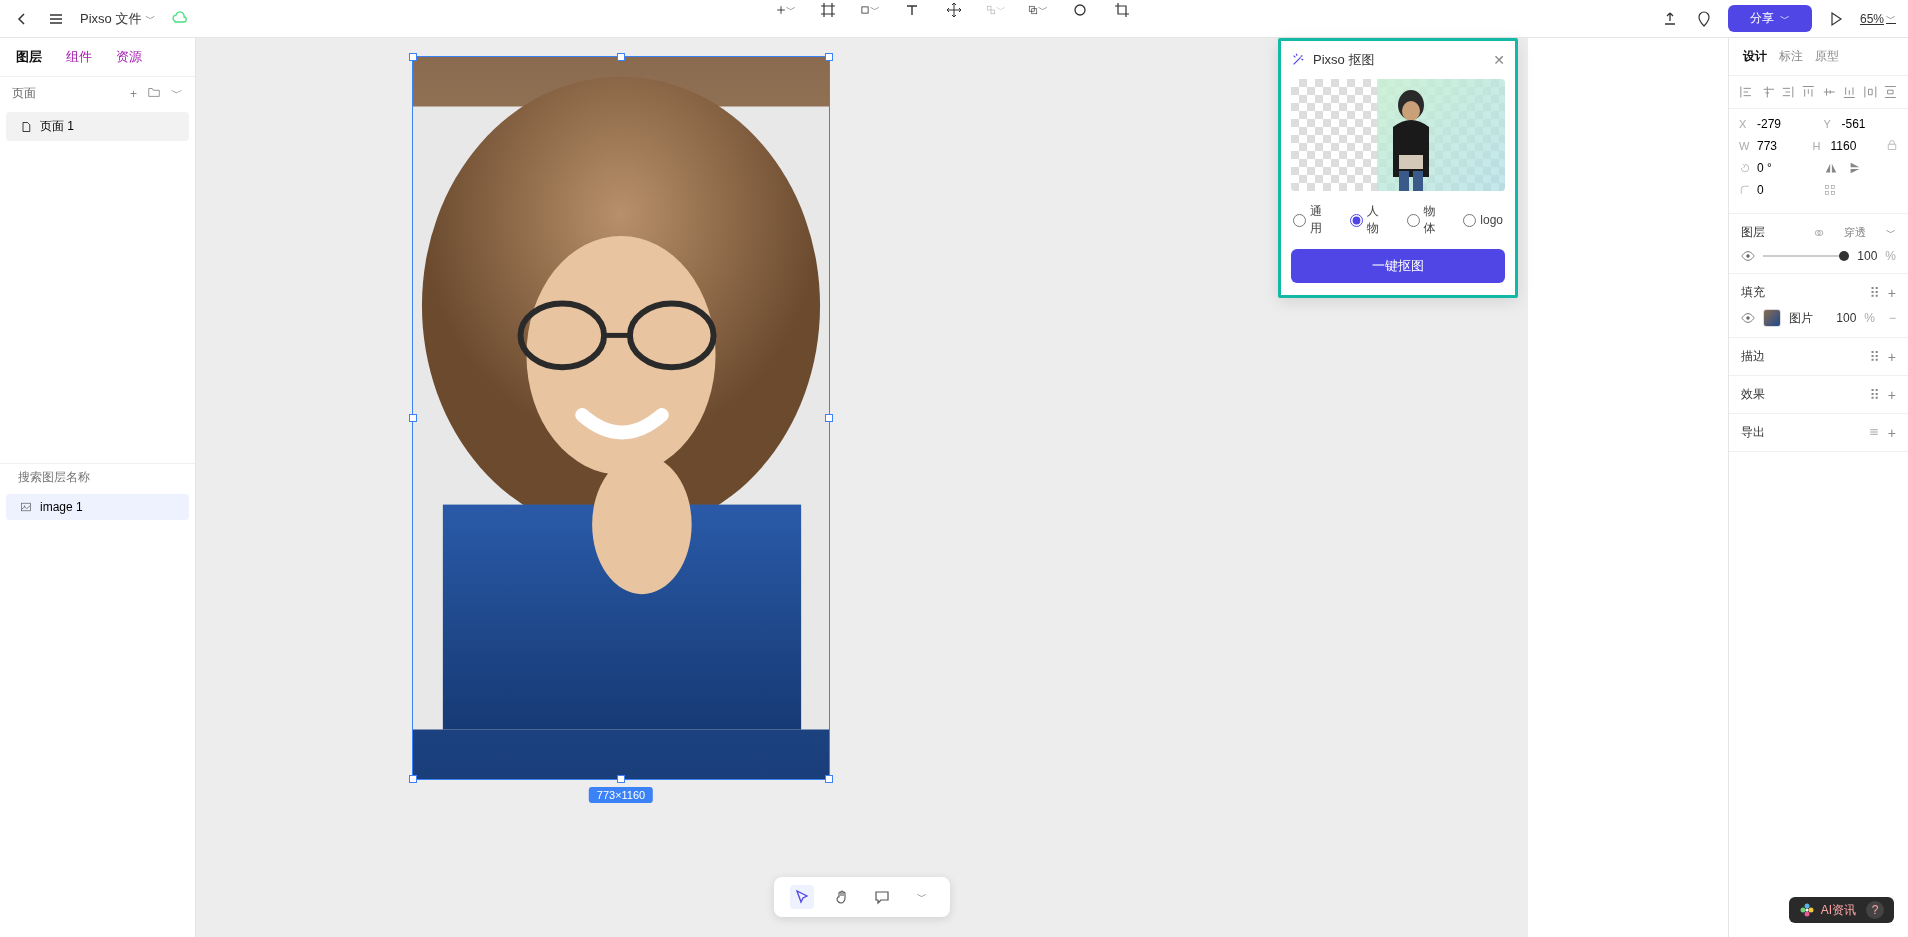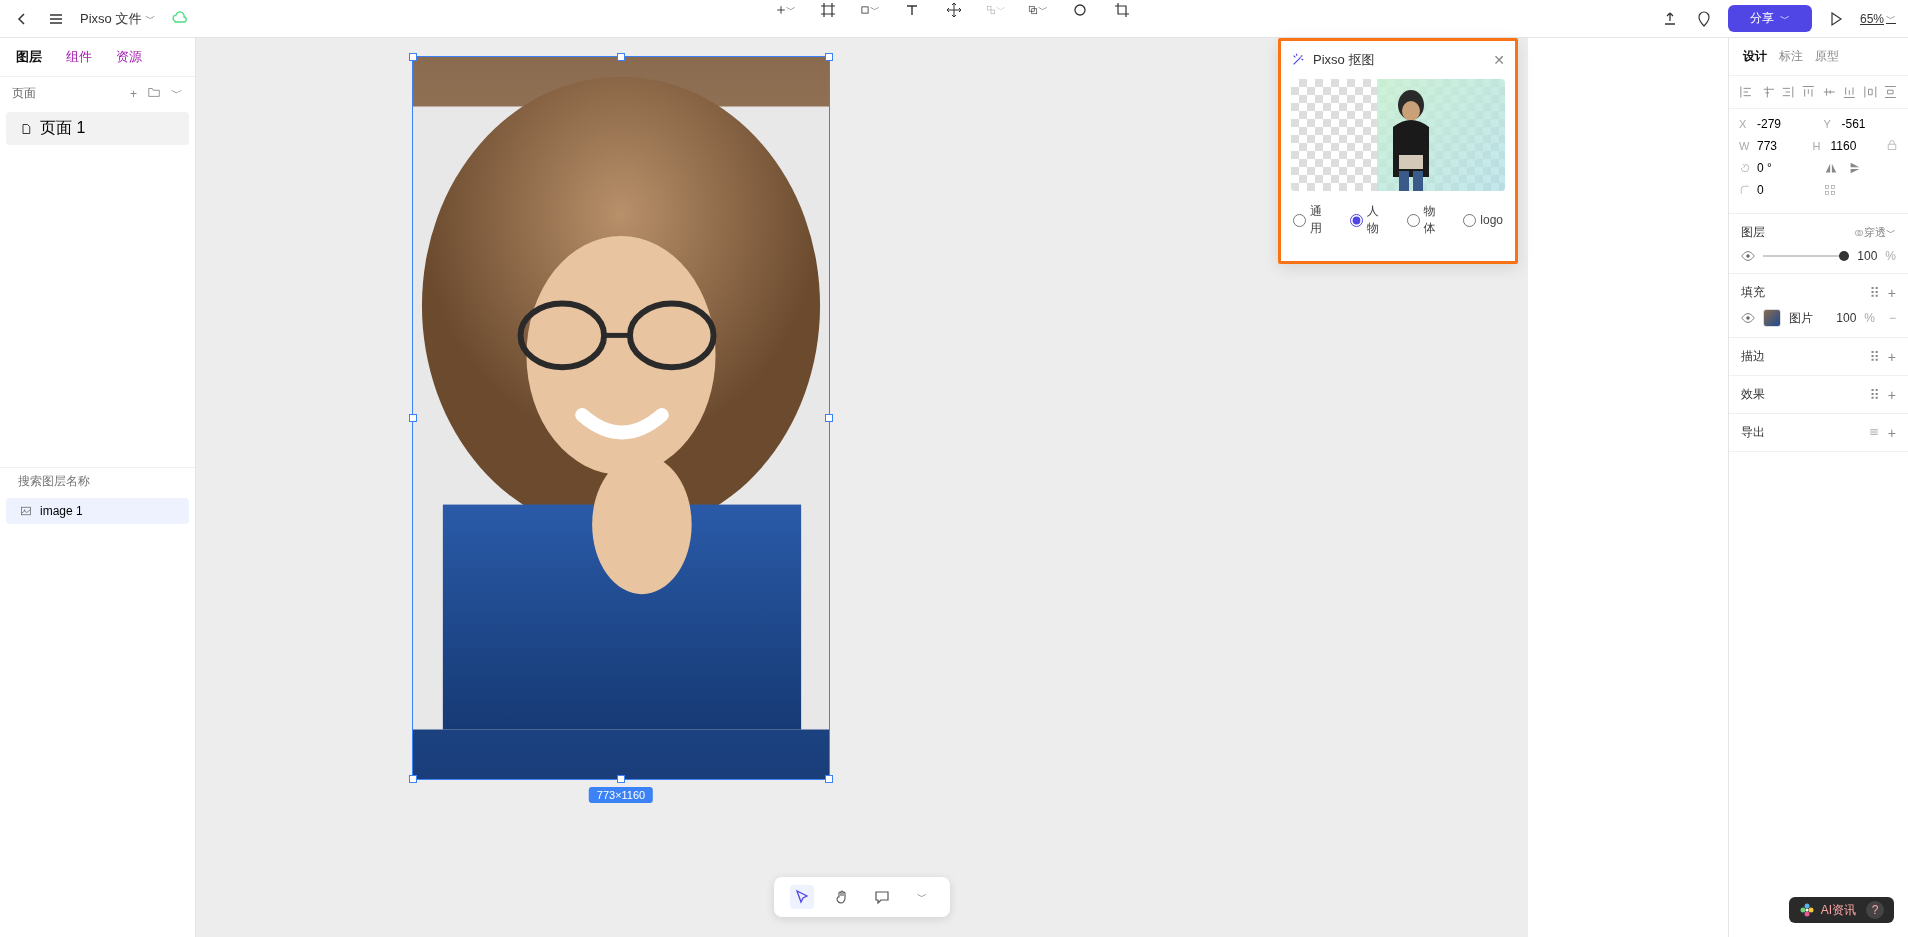--- a/index.html
+++ b/index.html
@@ -18,21 +18,21 @@
 .zoom { font-size: 12px; color: #333; display: flex; align-items: center; gap: 2px; text-decoration: underline; }
 
 
 .left-panel { position: absolute; left: 0; top: 38px; bottom: 0; width: 196px; border-right: 1px solid #e5e5e5; background: #fff; display: flex; flex-direction: column; }
 .lp-tabs { display: flex; gap: 24px; padding: 10px 16px; font-size: 13px; border-bottom: 1px solid #f0f0f0; }
 .lp-tab { color: #a21caf; cursor: pointer; }
 .lp-tab.active { color: #111; font-weight: 600; }
 .pages-header { display: flex; align-items: center; padding: 8px 12px; font-size: 12px; color: #666; }
 .pages-header span:first-child { flex: 1; }
 .pages-header .ico { margin-left: 10px; color: #888; cursor: pointer; }
-.page-item { display: flex; align-items: center; gap: 8px; padding: 6px 14px; font-size: 16px; background: #f2f2f2; border-radius: 4px; margin: 2px 6px; }
+.page-item { display: flex; align-items: center; gap: 8px; padding: 6px 14px; font-size: 12px; background: #f2f2f2; border-radius: 4px; margin: 2px 6px; }
 .search-row { display: flex; align-items: center; padding: 6px 10px; gap: 8px; border-top: 1px solid #f0f0f0; margin-top: 320px; }
 .search-row input { border: none; outline: none; font-size: 12px; flex: 1; background: transparent; }
 .layer-item { display: flex; align-items: center; gap: 8px; padding: 6px 14px; font-size: 12px; background: #eef2ff; border-radius: 4px; margin: 4px 6px; }
 
 
 .canvas { position: absolute; left: 196px; right: 380px; top: 38px; bottom: 0; background: #ededed; overflow: hidden; }
 .selection { position: absolute; left: 216px; top: 18px; width: 418px; height: 724px; border: 1px solid #3b82f6; }
 .selection .handle { position: absolute; width: 8px; height: 8px; background: #fff; border: 1px solid #3b82f6; }
 .handle.tl { top: -4px; left: -4px; } .handle.tr { top: -4px; right: -4px; }
 .handle.bl { bottom: -4px; left: -4px; } .handle.br { bottom: -4px; right: -4px; }
@@ -40,21 +40,21 @@
 .handle.lm { left: -4px; top: 50%; margin-top: -4px; } .handle.rm { right: -4px; top: 50%; margin-top: -4px; }
 .photo { position: absolute; inset: 0; background: linear-gradient(180deg, #8a6b4f 0%, #a07d5e 25%, #c9a886 40%, #b88f6b 60%, #1e4a8f 75%, #1a3e7a 100%); }
 .size-badge { position: absolute; left: 50%; transform: translateX(-50%); bottom: -24px; background: #3b82f6; color: #fff; font-size: 11px; padding: 2px 8px; border-radius: 3px; }
 
 
 .float-tb { position: absolute; left: 50%; transform: translateX(-50%); bottom: 20px; background: #fff; border-radius: 8px; box-shadow: 0 2px 10px rgba(0,0,0,0.12); display: flex; align-items: center; gap: 16px; padding: 8px 16px; }
 .float-tb .fb { width: 24px; height: 24px; display: flex; align-items: center; justify-content: center; cursor: pointer; border-radius: 4px; }
 .float-tb .fb.active { background: #eef2ff; color: #4f46e5; }
 
 
-.popup { position: absolute; right: 390px; top: 38px; width: 240px; background: #fff; border: 3px solid #f97316; border-radius: 2px; padding: 10px 10px 12px 10px; box-shadow: 0 4px 16px rgba(0,0,0,0.1); }
+.popup { position: absolute; right: 390px; top: 38px; width: 240px; background: #fff; border: 3px solid #14b8a6; border-radius: 2px; padding: 10px 10px 12px 10px; box-shadow: 0 4px 16px rgba(0,0,0,0.1); }
 .popup-head { display: flex; align-items: center; gap: 8px; font-size: 13px; color: #333; margin-bottom: 10px; }
 .popup-head .close { margin-left: auto; cursor: pointer; color: #888; font-size: 14px; }
 .preview { width: 100%; height: 112px; border-radius: 4px; position: relative; overflow: hidden; background: repeating-conic-gradient(#ddd 0% 25%, #fff 0% 50%) 0 0/16px 16px; }
 .preview-grad { position: absolute; right: 0; top: 0; bottom: 0; width: 60%; background: linear-gradient(135deg, rgba(200,240,210,0.9), rgba(170,220,230,0.7)); }
 .preview-fig { position: absolute; left: 42%; top: 8px; width: 60px; height: 104px; }
 .radios { display: flex; gap: 16px; margin: 12px 2px; font-size: 12px; color: #444; align-items: center; }
 .radios label { display: flex; align-items: center; gap: 4px; cursor: pointer; }
 .radios input { accent-color: #4f46e5; }
 .cutout-btn { width: 100%; background: #4f46e5; color: #fff; border: none; border-radius: 6px; padding: 8px 0; font-size: 13px; cursor: pointer; }
 
@@ -72,21 +72,21 @@
 .prop-cell input { border: none; outline: none; width: 44px; font-size: 12px; background: transparent; }
 .section { padding: 10px 12px; border-bottom: 1px solid #f0f0f0; }
 .section-head { display: flex; align-items: center; font-size: 12px; color: #333; }
 .section-head .title { flex: 1; font-weight: 500; }
 .section-head .act { color: #888; margin-left: 8px; cursor: pointer; font-size: 14px; }
 .opacity-row { display: flex; align-items: center; gap: 8px; margin-top: 8px; }
 .opacity-row .slider { flex: 1; height: 2px; background: #ccc; position: relative; }
 .opacity-row .slider::after { content: ''; position: absolute; right: 0; top: -4px; width: 10px; height: 10px; background: #333; border-radius: 50%; }
 .fill-row { display: flex; align-items: center; gap: 8px; margin-top: 8px; }
 .swatch { width: 18px; height: 18px; border-radius: 3px; background: linear-gradient(135deg,#8a6b4f,#1e4a8f); border: 1px solid #ddd; }
-.passthrough { font-size: 11px; color: #888; margin-left: auto; display: flex; align-items: center; gap: 0; cursor: pointer; }
+.passthrough { font-size: 11px; color: #888; margin-left: auto; display: flex; align-items: center; gap: 20px; cursor: pointer; }
 
 
 .watermark { position: absolute; right: 14px; bottom: 14px; background: #2a2a2a; color: #fca5a5; border-radius: 6px; padding: 4px 10px; font-size: 12px; display: flex; align-items: center; gap: 6px; }
 .watermark .flower { width: 16px; height: 16px; }
 .watermark .qm { width: 18px; height: 18px; border-radius: 50%; background: #444; display: flex; align-items: center; justify-content: center; margin-left: 4px; }
 
 .cloud-icon { color: #4ade80; }
 </style>
 </head>
 <body>
@@ -324,20 +324,21 @@
       </label>
     <label>
         <input type="radio" name="m" style="">
         <span>物体</span>
       </label>
     <label>
         <input type="radio" name="m" style="">
         <span>logo</span>
       </label>
   </div>
+  <button class="cutout-btn">一键抠图</button>
 </div>
 
 <div class="right-panel">
   <div class="rp-tabs">
     <div class="rp-tab active">设计</div>
     <div class="rp-tab">标注</div>
     <div class="rp-tab">原型</div>
   </div>
   <div class="align-row">
     <svg class="ai" viewBox="0 0 16 16">

